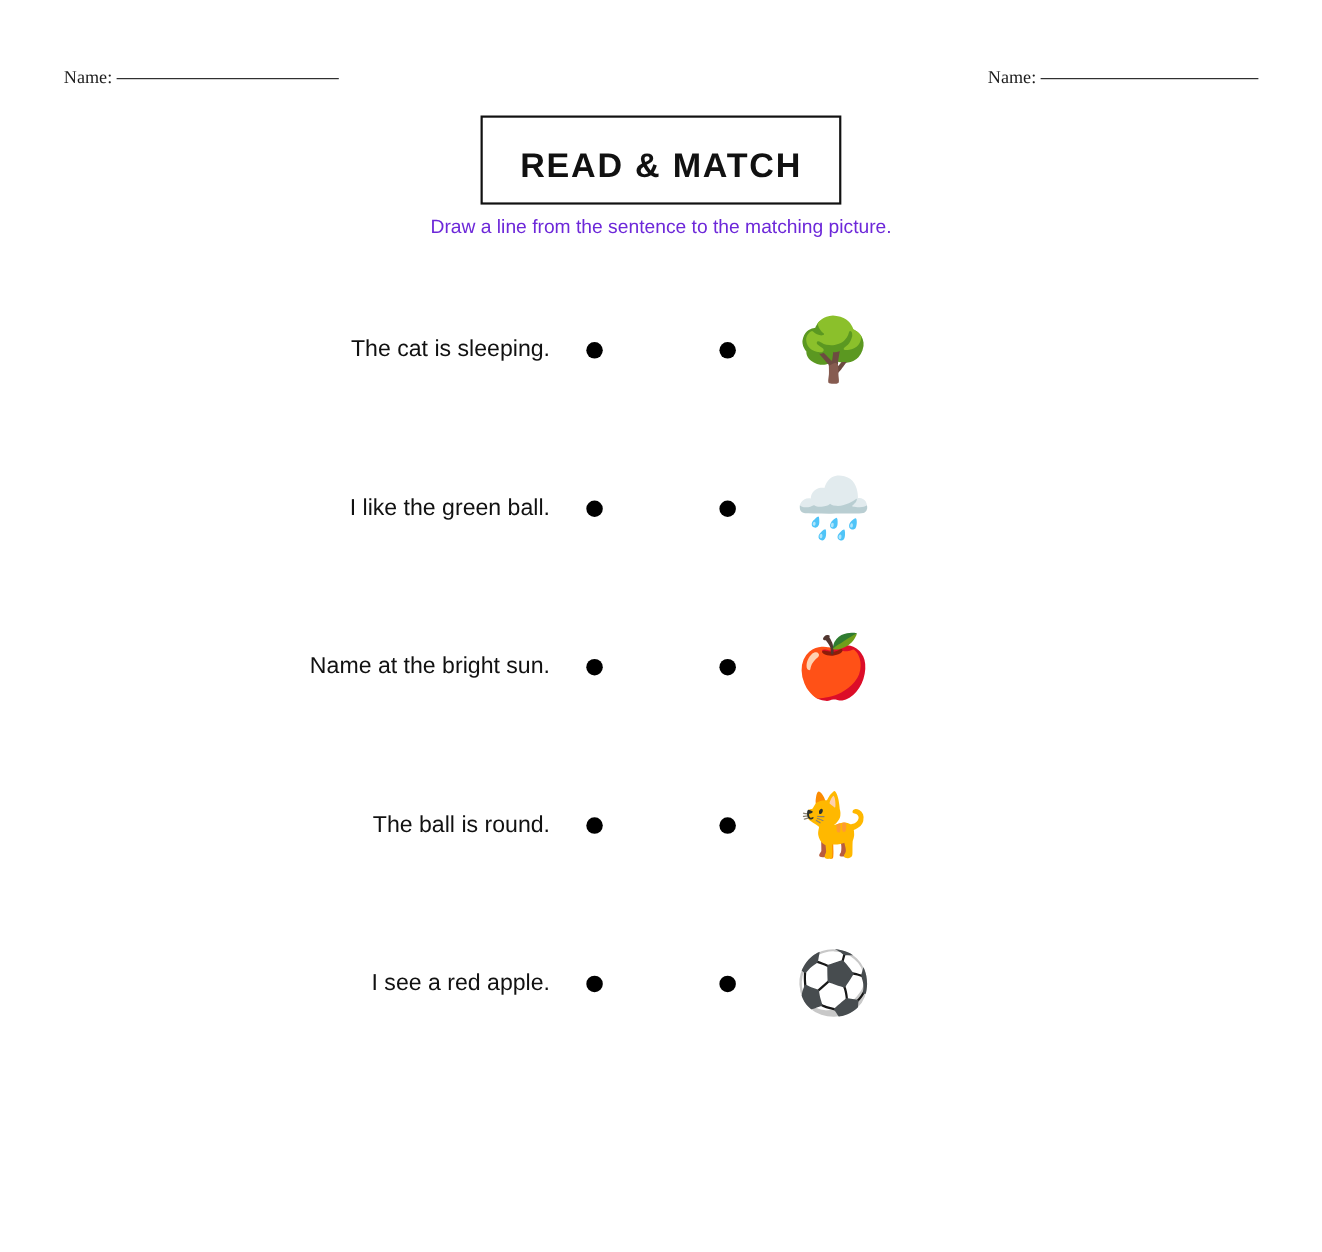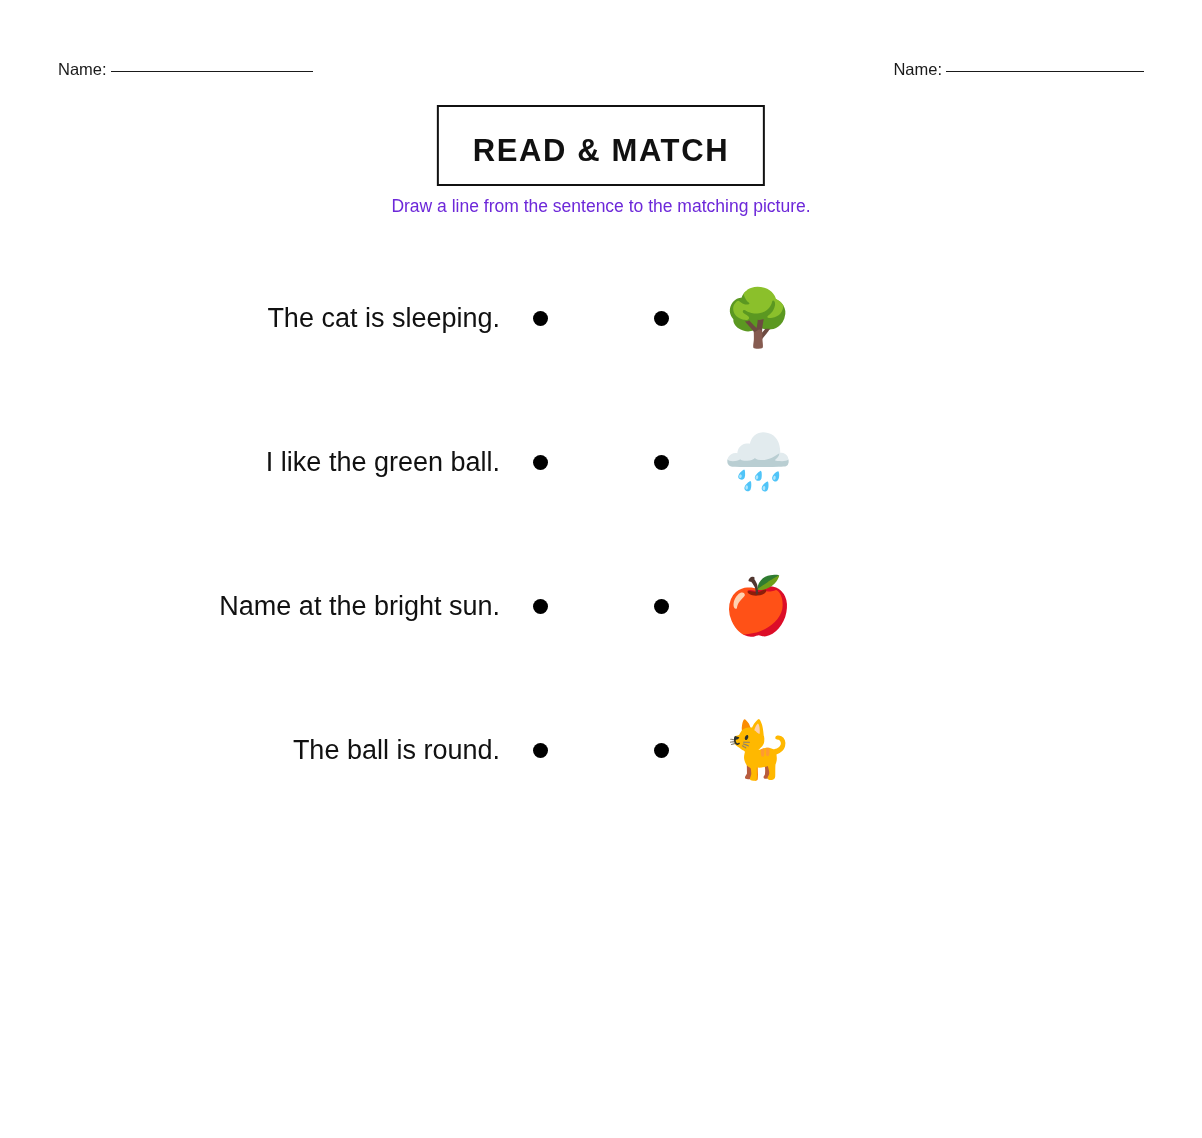--- a/index.html
+++ b/index.html
@@ -16,20 +16,21 @@
     overflow: hidden;
   }
 
   
   .name-row {
     position: absolute;
     top: 60px;
     left: 58px;
     right: 58px;
     height: 24px;
+    font-family: Liberation Serif, serif;
   }
   .field {
     position: absolute;
     display: flex;
     align-items: baseline;
     font-size: 16.5px;
     color: #1a1a1a;
     white-space: nowrap;
   }
   .field.name { left: 0; }
@@ -83,21 +84,21 @@
   .row {
     position: relative;
     height: 96px;
     margin-bottom: 48px;
   }
   .sentence {
     position: absolute;
     right: 702px;  
     top: 50%;
     transform: translateY(-50%);
-    font-size: 27px;
+    font-size: 21px;
     color: #111111;
     white-space: nowrap;
     text-align: right;
   }
   .dot {
     position: absolute;
     top: 50%;
     width: 15px;
     height: 15px;
     margin-top: -7.5px;
@@ -161,14 +162,20 @@
   </div>
 
   <div class="row">
     <div class="sentence">The ball is round.</div>
     <div class="dot left"></div>
     <div class="dot right"></div>
     <div class="pic">🐈</div>
   </div>
 
 
+  <div class="row">
+    <div class="sentence">I see a red apple.</div>
+    <div class="dot left"></div>
+    <div class="dot right"></div>
+    <div class="pic">⚽</div>
+  </div>
 
 </div>
 
 </body></html>

